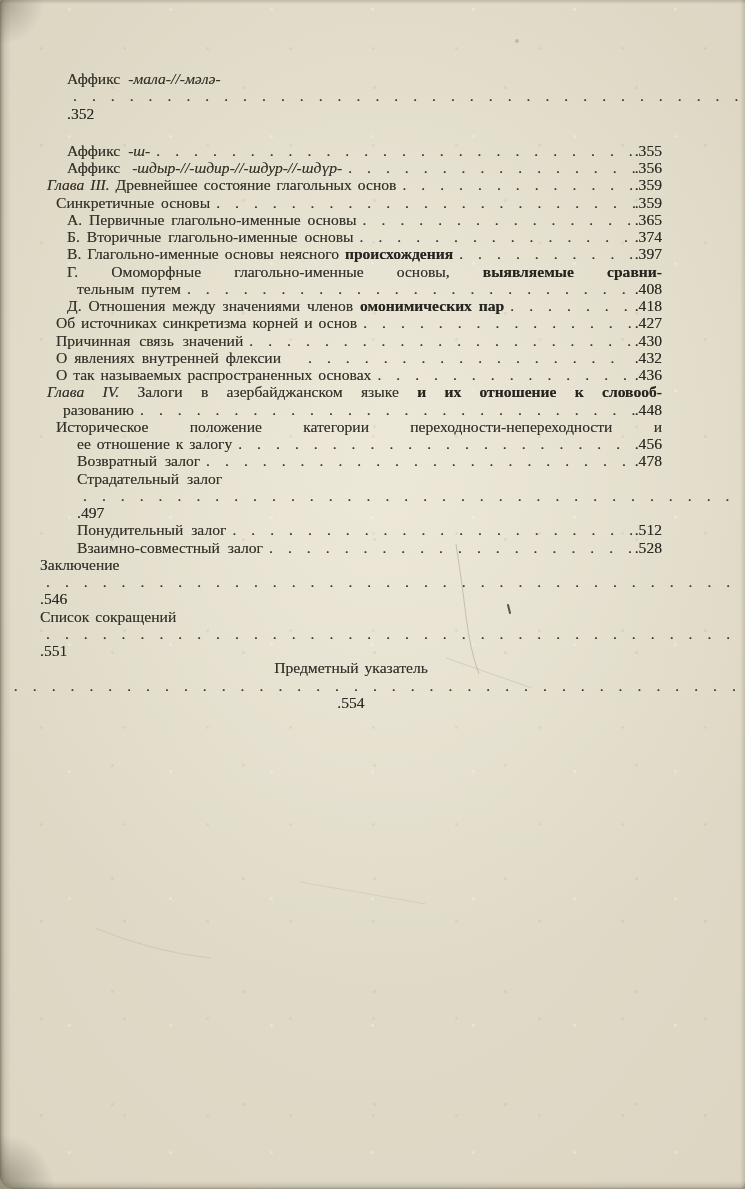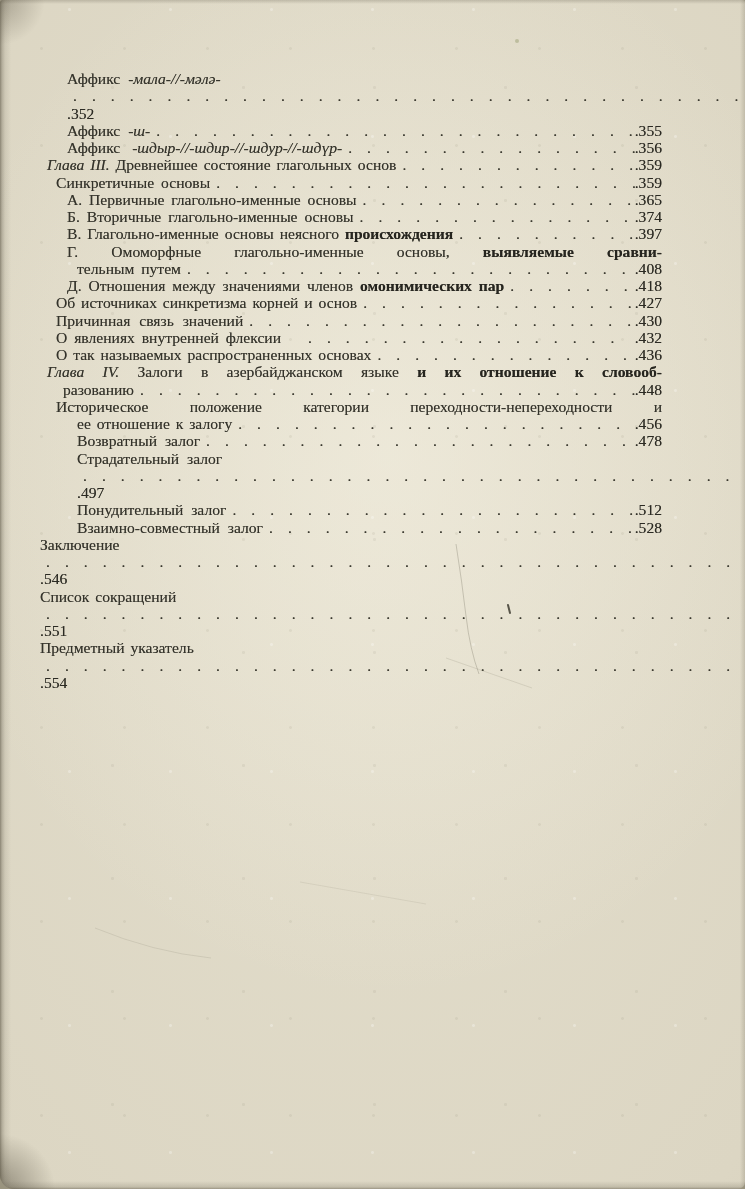--- a/index.html
+++ b/index.html
@@ -55,21 +55,21 @@
 <body>
 
 <div class="page">
   <div class="toc">
     <div>
         <div class="row lv4" style="word-spacing: 4px; flex-direction: column;">
           <span class="txt"><span>Аффикс </span><span class="it">-мала-//-мәлә-</span></span>
           <span class="leader">............................................................</span>
           <span class="pg">.352</span>
         </div>
-        <div class="row lv4" style="word-spacing: 4px;">
+        <div class="row lv4" style="word-spacing: 4px; margin-top: 20px;">
           <span class="txt"><span>Аффикс </span><span class="it">-ш-</span></span>
           <span class="leader">............................................................</span>
           <span class="pg">.355</span>
         </div>
         <div class="row lv4" style="word-spacing: 8px;">
           <span class="txt"><span>Аффикс </span><span class="it">-шдыр-//-шдир-//-шдур-//-шдүр-</span></span>
           <span class="leader">............................................................</span>
           <span class="pg">.356</span>
         </div>
         <div class="row lv1" style="word-spacing: 2px;">
@@ -169,21 +169,21 @@
         <div class="row lv0" style="word-spacing: 2px;">
           <span class="txt"><span>Заключение</span></span>
           <span class="leader">............................................................</span>
           <span class="pg">.546</span>
         </div>
         <div class="row lv0" style="word-spacing: 2px;">
           <span class="txt"><span>Список сокращений</span></span>
           <span class="leader">............................................................</span>
           <span class="pg">.551</span>
         </div>
-        <div class="row lv0" style="word-spacing: 2px;">
+        <div class="row lv0" style="word-spacing: 2px; align-items: center;">
           <span class="txt"><span>Предметный указатель</span></span>
           <span class="leader">............................................................</span>
           <span class="pg">.554</span>
         </div>
       </div>
   </div>
 
   <svg class="artifacts" width="745" height="1189" viewBox="0 0 745 1189">
     <path d="M456,544 q6,38 10,72 t13,58" fill="none" stroke="rgba(110,105,90,0.30)" stroke-width="1"></path>
     <path d="M446,658 l86,30" fill="none" stroke="rgba(140,135,118,0.22)" stroke-width="1"></path>

